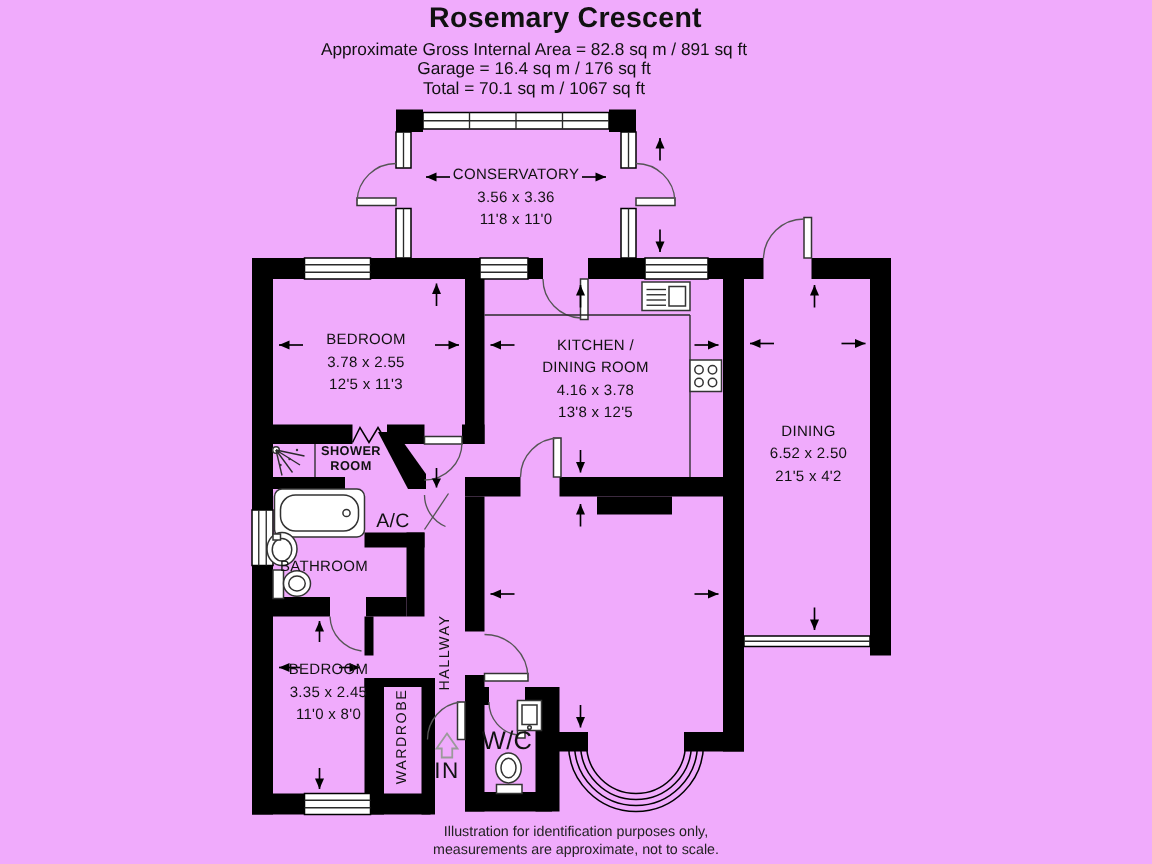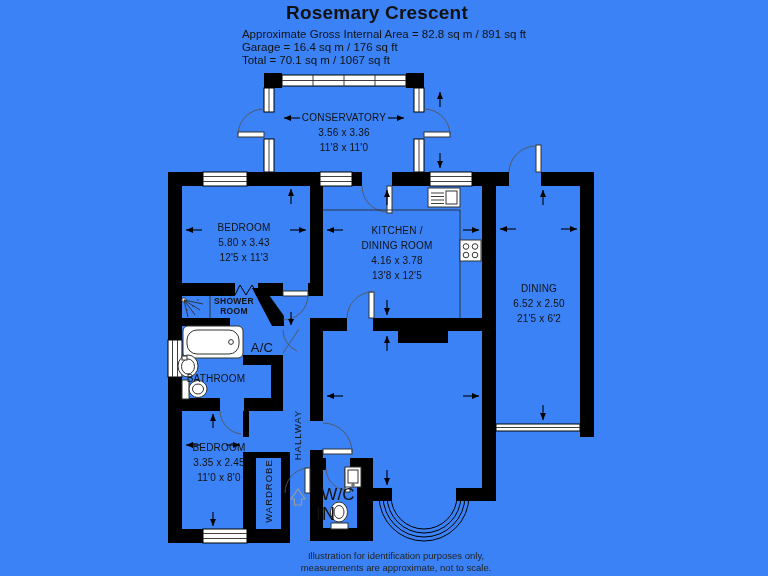--- a/index.html
+++ b/index.html
@@ -1,31 +1,31 @@
 <!DOCTYPE html>
 <html><head>
 <meta charset="utf-8">
 <style>
   html,body{margin:0;padding:0;background:#fff;}
-  #page{position:relative;width:768px;height:576px;background:#3b82f6;overflow:hidden;
+  #page{position:relative;width:768px;height:576px;background:#f0abfc;overflow:hidden;
         font-family:"Liberation Sans", sans-serif;color:#111;}
   #plan-svg{position:absolute;left:0;top:0;}
   .lbl{position:absolute;transform:translate(-50%,-50%);text-align:center;white-space:nowrap;
        font-size:10px;line-height:15px;color:#111;letter-spacing:.2px;}
   .lbl.rot{transform:translate(-50%,-50%) rotate(-90deg);}
   .title{position:absolute;left:377px;top:13px;transform:translate(-50%,-50%);
          font-size:19px;font-weight:bold;white-space:nowrap;letter-spacing:.2px;}
-  .subtitle{position:absolute;left:384px;top:47px;transform:translate(-50%,-50%);
-            font-size:11.5px;line-height:13px;white-space:nowrap;}
-  .footer{position:absolute;left:396px;top:561px;transform:translate(-50%,-50%);
+  .subtitle{position:absolute;left:356px;top:47px;transform:translate(-50%,-50%);
+            font-size:11.5px;line-height:13px;text-align:center;white-space:nowrap;}
+  .footer{position:absolute;left:384px;top:561px;transform:translate(-50%,-50%);
           font-size:9.5px;line-height:11.5px;text-align:center;white-space:nowrap;color:#222;}
   .small{font-size:8.5px;line-height:9.5px;letter-spacing:.3px;font-weight:bold;}
   .vtxt{font-size:9.5px;letter-spacing:1px;}
   .big{font-size:13px;line-height:13px;}
-  .in-lbl{font-size:18px;letter-spacing:1px;margin-left:28px;}
+  .in-lbl{font-size:15px;letter-spacing:1px;}
   
   .wall{fill:#000;stroke:none;}
   .win{fill:#fff;stroke:#000;stroke-width:1;}
   .ln{stroke:#000;stroke-width:1;fill:none;}
   .thin{stroke:#2a2a2a;stroke-width:.9;fill:none;}
   .arc{stroke:#555;stroke-width:.9;fill:none;}
   .leaf{fill:#fff;stroke:#333;stroke-width:1;}
   .fix{stroke:#333;stroke-width:1;fill:#fff;}
   .dim{stroke:#000;stroke-width:1.1;}
   .ah{fill:#000;stroke:none;}
@@ -330,35 +330,35 @@
   </div>
 
   <div class="lbl" style="left:344px;top:132px">
     <div>CONSERVATORY</div>
     <div>3.56 x 3.36</div>
     <div>11'8 x 11'0</div>
   </div>
 
   <div class="lbl" style="left:244px;top:242px">
     <div>BEDROOM</div>
-    <div>5.80 x 3.43</div>
+    <div>3.78 x 2.55</div>
     <div>12'5 x 11'3</div>
   </div>
 
   <div class="lbl" style="left:397px;top:253px">
     <div>KITCHEN /</div>
     <div>DINING ROOM</div>
     <div>4.16 x 3.78</div>
     <div>13'8 x 12'5</div>
   </div>
 
   <div class="lbl" style="left:539px;top:303px">
     <div>DINING</div>
     <div>6.52 x 2.50</div>
-    <div>21'5 x 6'2</div>
+    <div>21'5 x 4'2</div>
   </div>
 
 
   <div class="lbl" style="left:219px;top:462px">
     <div>BEDROOM</div>
     <div>3.35 x 2.45</div>
     <div>11'0 x 8'0</div>
   </div>
 
   <div class="lbl small" style="left:234px;top:306px">

